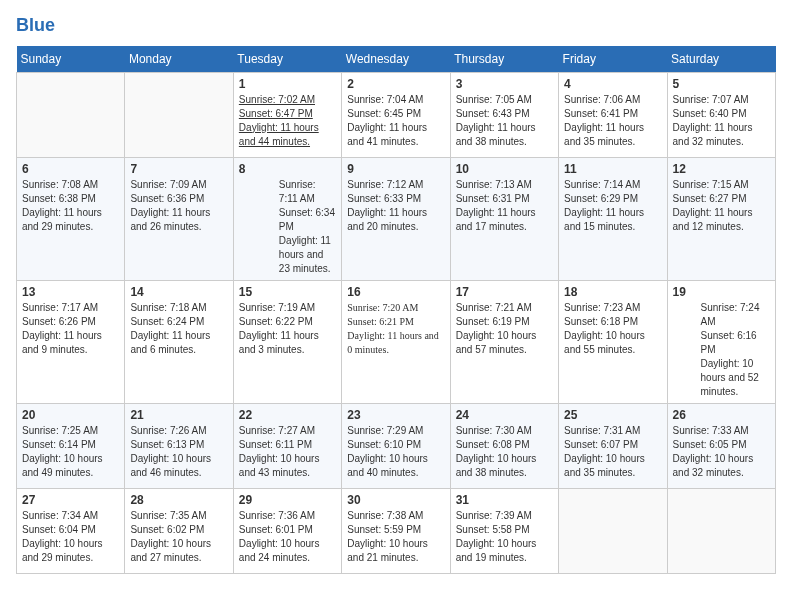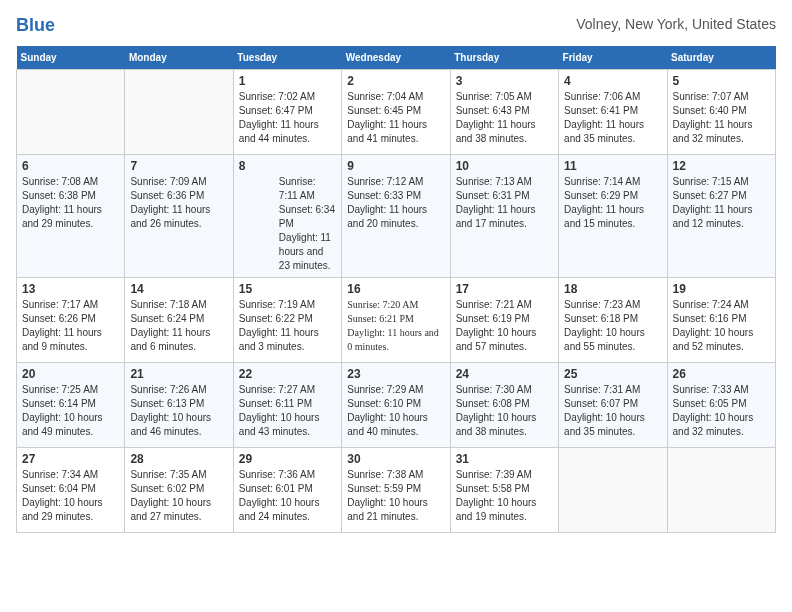--- a/index.html
+++ b/index.html
@@ -49,22 +49,22 @@
     .calendar {
       width: 100%;
       border-collapse: collapse;
       font-size: 11px;
     }
     .calendar th {
       background-color: #2a6db5;
       color: #fff;
       padding: 6px 4px;
       text-align: left;
-      font-size: 10px;
-      font-weight: bold;
+      font-size: 12px;
+      font-weight: normal;
     }
     .calendar td {
       border: 1px solid #ccc;
       vertical-align: top;
       padding: 4px 5px;
       width: calc(100% / 7);
       min-height: 80px;
       height: 85px;
       background: #fff;
     }
@@ -90,21 +90,20 @@
 </head>
 <body>
 
 <div class="header">
   <div class="logo">
     <div>
       <div class="logo-text"><span style="color:#2a6db5">Blue</span></div>
     </div>
   </div>
   <div class="title-block">
-    <div class="location">Volney, New York, United States</div>
   </div>
 </div>
 
 <table class="calendar">
   <thead>
     <tr>
     <th>Sunday</th>
         <th>Monday</th>
         <th>Tuesday</th>
         <th>Wednesday</th>
@@ -112,21 +111,21 @@
         <th>Friday</th>
         <th>Saturday</th>
       </tr>
   </thead>
   <tbody id="calendar-body">
   <tr>
         <td class="empty-cell"></td>
         <td class="empty-cell"></td>
         <td>
           <span class="day-number">1</span>
-          <div class="day-info" style="white-space: pre-line;">Sunrise: 7:02 AM
+          <div class="day-info" style="white-space: pre-line; text-decoration: underline;">Sunrise: 7:02 AM
 Sunset: 6:47 PM
 Daylight: 11 hours and 44 minutes.</div>
         </td>
         <td>
           <span class="day-number">2</span>
           <div class="day-info" style="white-space: pre-line;">Sunrise: 7:04 AM
 Sunset: 6:45 PM
 Daylight: 11 hours and 41 minutes.</div>
         </td>
         <td>
@@ -224,21 +223,21 @@
 Daylight: 10 hours and 57 minutes.</div>
         </td>
         <td>
           <span class="day-number">18</span>
           <div class="day-info" style="white-space: pre-line;">Sunrise: 7:23 AM
 Sunset: 6:18 PM
 Daylight: 10 hours and 55 minutes.</div>
         </td>
         <td>
           <span class="day-number">19</span>
-          <div class="day-info" style="white-space: pre-line;">Sunrise: 7:24 AM
+          <div class="day-info" style="white-space: pre-line; margin-left: 28px;">Sunrise: 7:24 AM
 Sunset: 6:16 PM
 Daylight: 10 hours and 52 minutes.</div>
         </td>
       </tr>
       <tr>
         <td>
           <span class="day-number">20</span>
           <div class="day-info" style="white-space: pre-line;">Sunrise: 7:25 AM
 Sunset: 6:14 PM
 Daylight: 10 hours and 49 minutes.</div>

